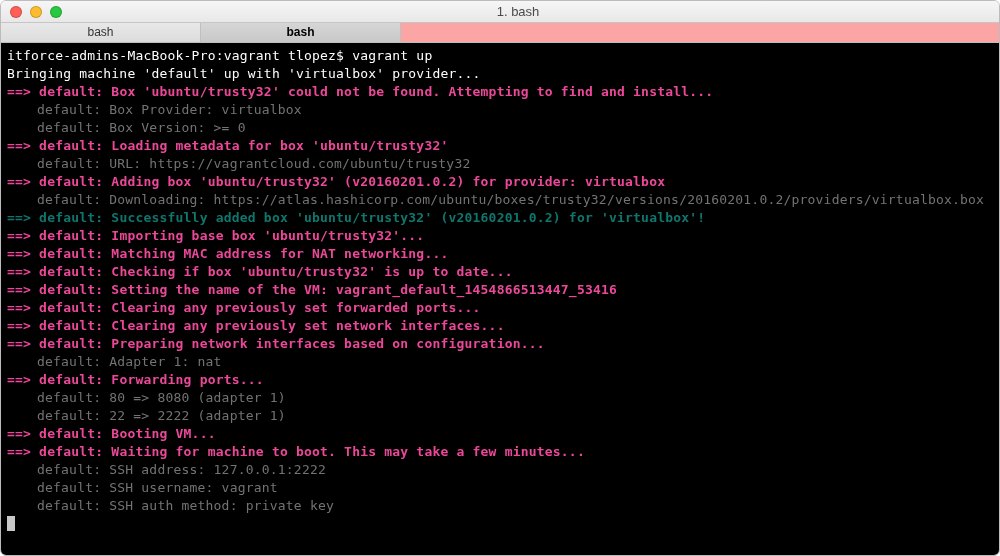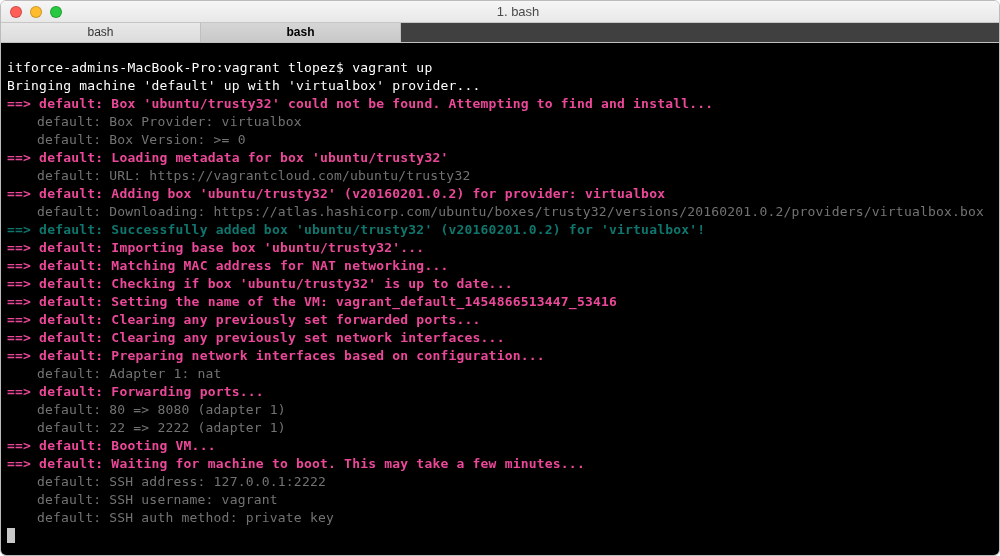--- a/index.html
+++ b/index.html
@@ -39,21 +39,21 @@
     left: 0; right: 0;
     text-align: center;
     font-family: -apple-system, "Helvetica Neue", sans-serif;
     font-size: 13px;
     color: #4a4a4a;
     pointer-events: none;
     margin-left: 36px;
   }
   .tabbar {
     display: flex;
-    background: #404040;
+    background: #fca5a5;
     border-bottom: 1px solid #bfbfbf;
     height: 20px;
   }
   .tab {
     flex: 0 0 200px;
     text-align: center;
     font-family: -apple-system, "Helvetica Neue", sans-serif;
     font-size: 12px;
     line-height: 19px;
     color: #333;
@@ -63,21 +63,21 @@
   }
   .tab.active {
     background: linear-gradient(#d6d6d6,#c8c8c8);
     font-weight: 600;
     color: #000;
   }
   .terminal {
     background: #000;
     color: #fff;
     height: calc(556px - 22px - 20px);
-    padding: 16px 6px 4px 6px;
+    padding: 4px 6px 4px 6px;
     white-space: pre;
     overflow: hidden;
     line-height: 18px;
     font-size: 13px;
     letter-spacing: 0.2px;
   }
   .arrow       { font-weight: bold; }
   .bright      { color: #ec4899; font-weight: bold; }
   .dim         { color: #737373; font-weight: normal; }
   .green-line  { color: #0f766e; font-weight: bold; }

